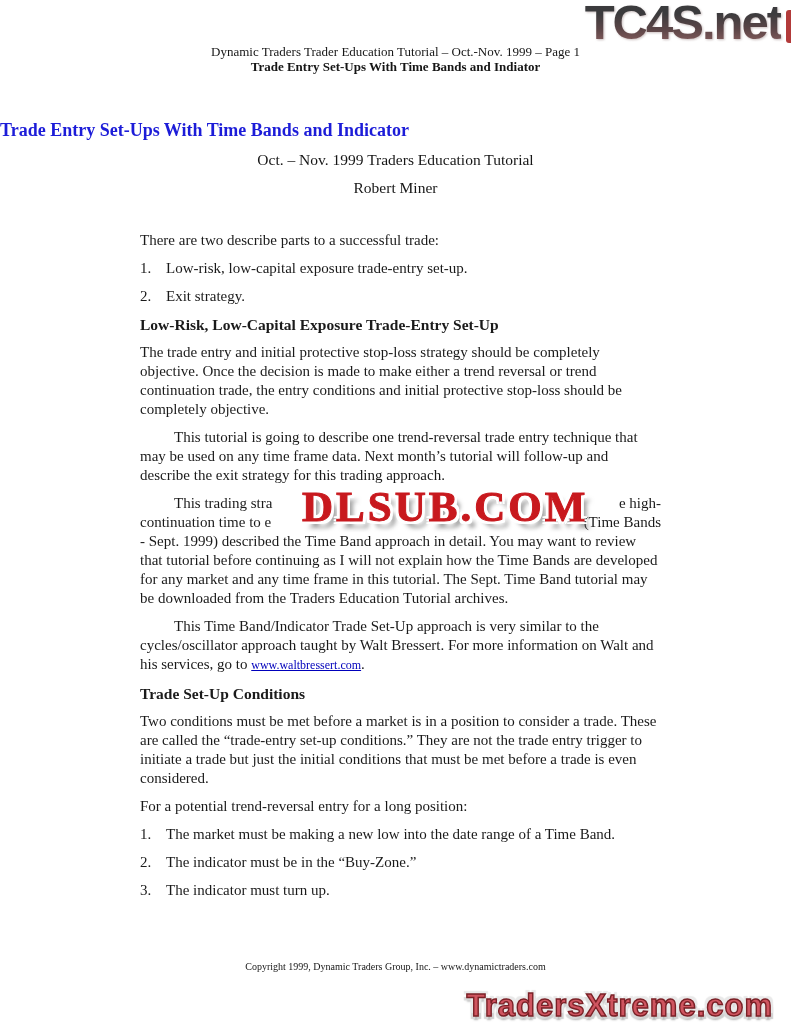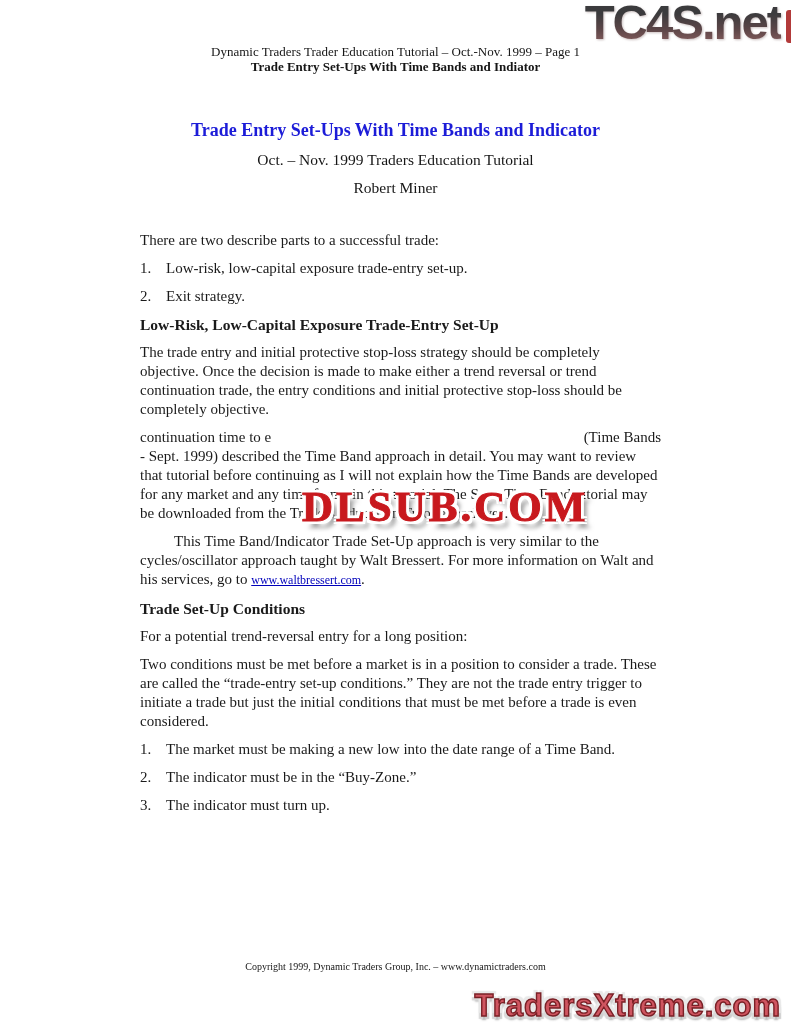--- a/index.html
+++ b/index.html
@@ -34,21 +34,21 @@
     color: #c8191e;
     -webkit-text-stroke: 1px #c8191e;
     text-shadow:
       -3px -3px 0 #fff, 3px -3px 0 #fff, -3px 3px 0 #fff, 3px 3px 0 #fff,
       -3px 0 0 #fff, 3px 0 0 #fff, 0 -3px 0 #fff, 0 3px 0 #fff,
       6px 7px 4px rgba(110,110,110,.65);
     white-space: nowrap;
     margin-left: 39px;
   }
   .tx-wm {
-    position: absolute; right: 10px; bottom: 0px;
+    position: absolute; right: 18px; bottom: 0px;
     font-family: "Liberation Sans", sans-serif;
     font-weight: bold; font-size: 31px; letter-spacing: 1px;
     color: #cf5560;
     -webkit-text-stroke: 1.4px #7a2026;
     text-shadow:
       -3px -3px 1px #e9e9e9, 3px -3px 1px #e9e9e9,
       -3px 3px 1px #d9d9d9, 3px 3px 1px #cfcfcf,
       0 4px 2px rgba(150,150,150,.7);
     white-space: nowrap;
   }
@@ -56,21 +56,21 @@
   
   .page-header {
     position: absolute; top: 44px; left: 0; right: 0;
     text-align: center; font-size: 13px; line-height: 15px;
     color: #161616;
   }
   .page-header .bold { font-weight: bold; }
 
   .doc-title {
     position: absolute; top: 120px; left: 0; right: 0;
-    text-align: center; font-weight: bold; font-size: 18px;
+    font-weight: bold; font-size: 18px;
     color: #1c1cd8;
   }
   .doc-subtitle {
     position: absolute; top: 151px; left: 0; right: 0;
     text-align: center; font-size: 15.5px; color: #161616;
   }
   .doc-author {
     position: absolute; top: 179px; left: 0; right: 0;
     text-align: center; font-size: 15.5px; color: #161616;
   }
@@ -124,35 +124,40 @@
     </div>
     <div class="num-item">
       <span class="num">2.</span>
       <span>Exit strategy.</span>
     </div>
   </div>
 
   <h3>Low-Risk, Low-Capital Exposure Trade-Entry Set-Up</h3>
 
   <p>The trade entry and initial protective stop-loss strategy should be completely objective. Once the decision is made to make either a trend reversal or trend continuation trade, the entry conditions and initial protective stop-loss should be completely objective.</p>
+  <p class="indent">This tutorial is going to describe one trend-reversal trade entry technique that may be used on any time frame data. Next month’s tutorial will follow-up and describe the exit strategy for this trading approach.</p>
 
   <div class="para">
+    <div class="wm-line indent">
+      <span>This trading stra</span>
+      <span class="frag-right">e high-</span>
+    </div>
     <div class="wm-line">
       <span>continuation time to e</span>
       <span class="frag-right">(Time Bands</span>
     </div>
     <div>- Sept. 1999) described the Time Band approach in detail. You may want to review that tutorial before continuing as I will not explain how the Time Bands are developed for any market and any time frame in this tutorial. The Sept. Time Band tutorial may be downloaded from the Traders Education Tutorial archives.</div>
   </div>
 
   <p class="indent"><span>This Time Band/Indicator Trade Set-Up approach is very similar to the cycles/oscillator approach taught by Walt Bressert. For more information on Walt and his services, go to </span><a href="#" class="doc-link">www.waltbressert.com</a><span>.</span></p>
 
   <h3>Trade Set-Up Conditions</h3>
 
+  <p>Two conditions must be met before a market is in a position to consider a trade. These are called the “trade-entry set-up conditions.” They are not the trade entry trigger to initiate a trade but just the initial conditions that must be met before a trade is even considered.</p>
   <p>For a potential trend-reversal entry for a long position:</p>
-  <p>Two conditions must be met before a market is in a position to consider a trade. These are called the “trade-entry set-up conditions.” They are not the trade entry trigger to initiate a trade but just the initial conditions that must be met before a trade is even considered.</p>
 
   <div class="num-list">
     <div class="num-item">
       <span class="num">1.</span>
       <span>The market must be making a new low into the date range of a Time Band.</span>
     </div>
     <div class="num-item">
       <span class="num">2.</span>
       <span>The indicator must be in the “Buy-Zone.”</span>
     </div>

